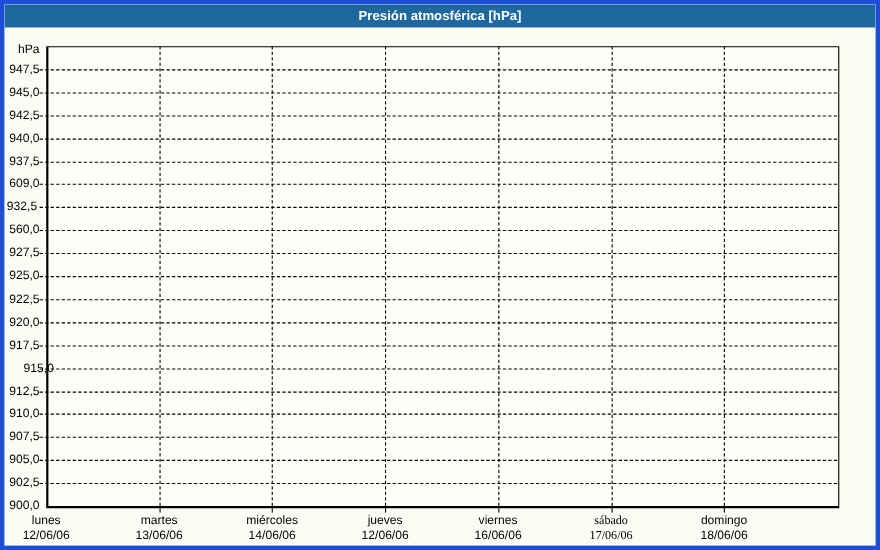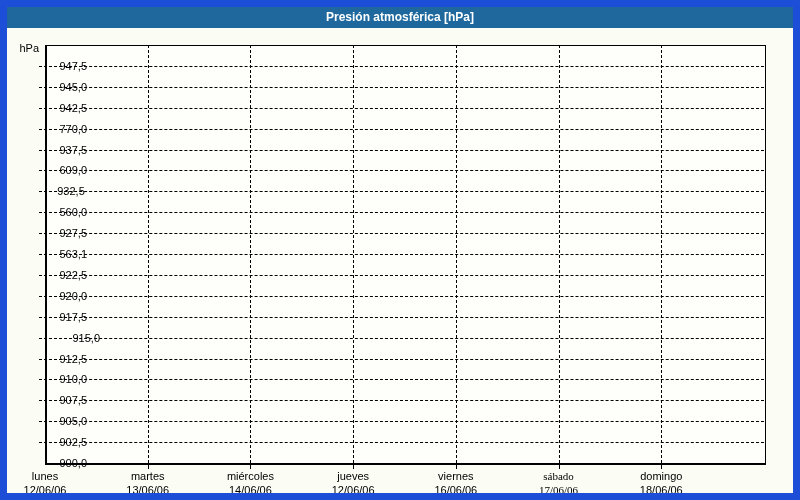--- a/index.html
+++ b/index.html
@@ -3,21 +3,21 @@
 <meta charset="utf-8">
 <style>
   html, body { margin: 0; padding: 0; }
   body { font-family: "Liberation Sans", sans-serif; }
 
   #chart-window {
     position: relative;
     width: 800px;
     height: 500px;
     box-sizing: border-box;
-    border: 7px solid #1d4ed8;
+    border: 4px solid #1d4ed8;
     background: #fbfdf5;
     overflow: hidden;
   }
 
   #title-bar {
     position: absolute;
     top: 0; left: 0; right: 0;
     height: 21px;
     background: #1e689e;
     color: #ffffff;
@@ -66,21 +66,20 @@
   .y-tick-label {
     position: absolute;
     left: 0;
     width: 32px;
     height: 12px;
     line-height: 12px;
     text-align: right;
     font-size: 11px;
     color: #000;
     white-space: nowrap;
-    padding-left: 48px;
   }
 
   #y-axis-unit-label {
     position: absolute;
     left: 0; top: 35px;
     width: 32px;
     text-align: right;
     font-size: 11px;
     color: #000;
     white-space: nowrap;
@@ -142,27 +141,27 @@
     </div>
 
   <div id="plot-border"></div>
 
   <div id="y-axis-unit-label">hPa</div>
 
   <div id="ylabels-layer">
       <div class="y-tick-label" style="top: 52.9px;">947,5</div>
       <div class="y-tick-label" style="top: 73.8px;">945,0</div>
       <div class="y-tick-label" style="top: 94.7px;">942,5</div>
-      <div class="y-tick-label" style="top: 115.6px;">770,0</div>
+      <div class="y-tick-label" style="top: 115.6px;">940,0</div>
       <div class="y-tick-label" style="top: 136.5px;">937,5</div>
       <div class="y-tick-label" style="top: 157.4px;">609,0</div>
       <div class="y-tick-label" style="top: 178.3px; text-align: center;">932,5</div>
       <div class="y-tick-label" style="top: 199.2px;">560,0</div>
       <div class="y-tick-label" style="top: 220.1px;">927,5</div>
-      <div class="y-tick-label" style="top: 241px;">563,1</div>
+      <div class="y-tick-label" style="top: 241px;">925,0</div>
       <div class="y-tick-label" style="top: 261.9px;">922,5</div>
       <div class="y-tick-label" style="top: 282.8px;">920,0</div>
       <div class="y-tick-label" style="top: 303.7px;">917,5</div>
       <div class="y-tick-label" style="top: 324.6px; margin-left: 13px;">915,0</div>
       <div class="y-tick-label" style="top: 345.5px;">912,5</div>
       <div class="y-tick-label" style="top: 366.4px;">910,0</div>
       <div class="y-tick-label" style="top: 387.3px;">907,5</div>
       <div class="y-tick-label" style="top: 408.2px;">905,0</div>
       <div class="y-tick-label" style="top: 429.1px;">902,5</div>
       <div class="y-tick-label" style="top: 450px;">900,0</div>

